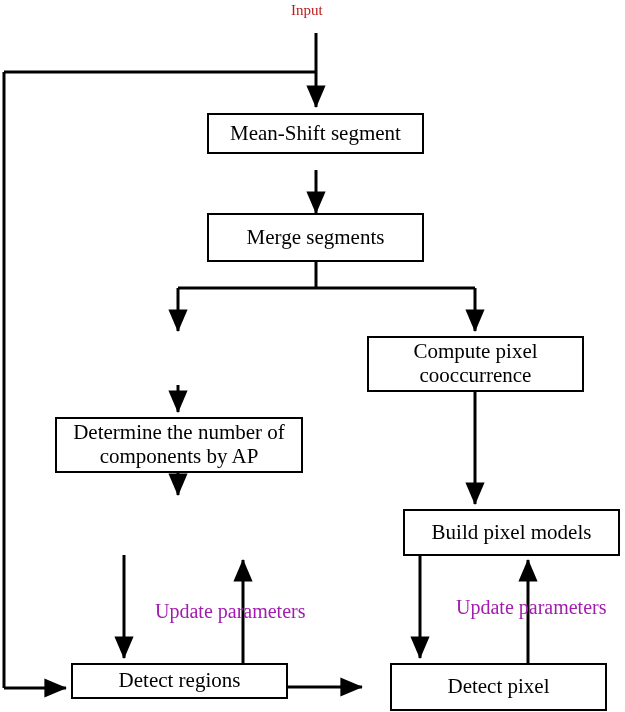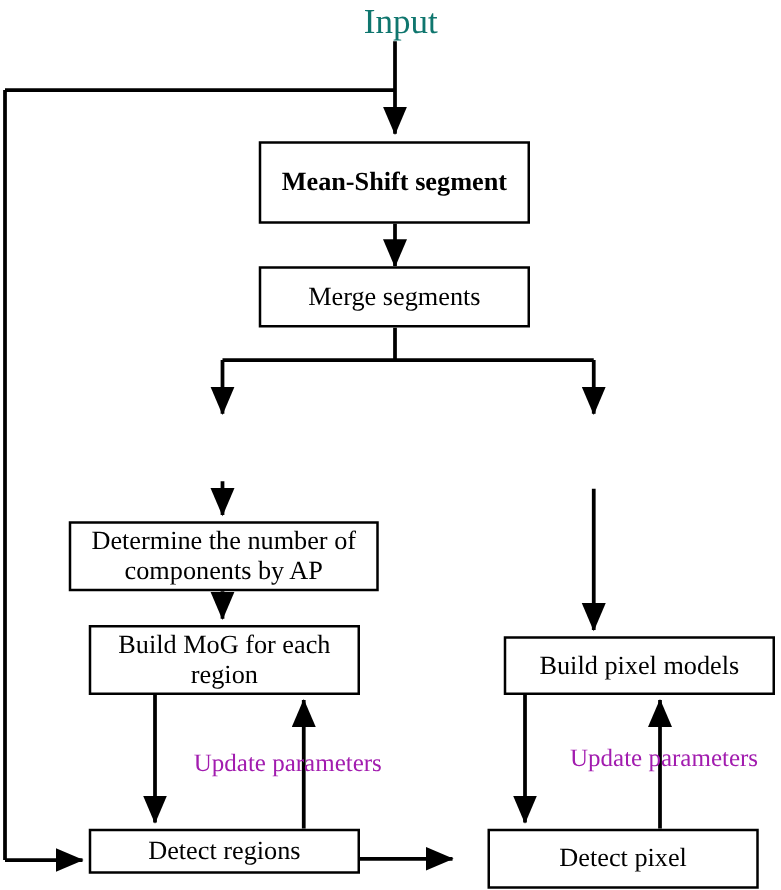--- a/index.html
+++ b/index.html
@@ -38,22 +38,22 @@
   }
   .edge-label {
     position: absolute;
     color: #a21caf;
     font-size: 20px;
     white-space: nowrap;
     background: transparent;
   }
   .free-label {
     position: absolute;
-    color: #0f766e;
-    font-size: 28px;
+    color: #b91c1c;
+    font-size: 15px;
     white-space: nowrap;
   }
 </style>
 </head>
 <body>
 
 <div id="canvas">
 
   <svg id="flow-svg" viewBox="0 0 625 712" xmlns="http://www.w3.org/2000/svg">
     <defs>
@@ -90,31 +90,31 @@
       <line x1="288" y1="687" x2="362" y2="687" marker-end="url(#arrowhead)"></line>
 
       <line x1="4" y1="688" x2="66" y2="688" marker-end="url(#arrowhead)"></line>
       <line x1="4" y1="688" x2="4" y2="72"></line>
       <line x1="4" y1="72" x2="316" y2="72"></line>
     </g>
   </svg>
 
   <div class="free-label" style="left:291px; top:2px;">Input</div>
 
-  <div class="node" style="left:207px; top:113px; width:217px; height:66px;font-weight:bold;">Mean-Shift segment</div>
+  <div class="node" style="left:207px; top:113px; width:217px; height:41px;">Mean-Shift segment</div>
 
   <div class="node" style="left:207px; top:213px; width:217px; height:49px;">Merge segments</div>
 
 
+  <div class="node" style="left:367px; top:336px; width:217px; height:56px; white-space:pre-line;">Compute pixel
+cooccurrence</div>
 
   <div class="node" style="left:55px; top:417px; width:248px; height:56px; white-space:pre-line;">Determine the number of
 components by AP</div>
 
-  <div class="node" style="left:71px; top:500px; width:217px; height:56px; white-space:pre-line;">Build MoG for each
-region</div>
 
   <div class="node" style="left:367px; top:509px; width:217px; height:47px;margin-left:36px;">Build pixel models</div>
 
   <div class="node" style="left:71px; top:663px; width:217px; height:36px;">Detect regions</div>
 
   <div class="node" style="left:367px; top:663px; width:217px; height:48px;margin-left:23px;">Detect pixel</div>
 
   <div class="edge-label" style="left:155px; top:600px;">Update parameters</div>
 
   <div class="edge-label" style="left:456px; top:596px;">Update parameters</div>

